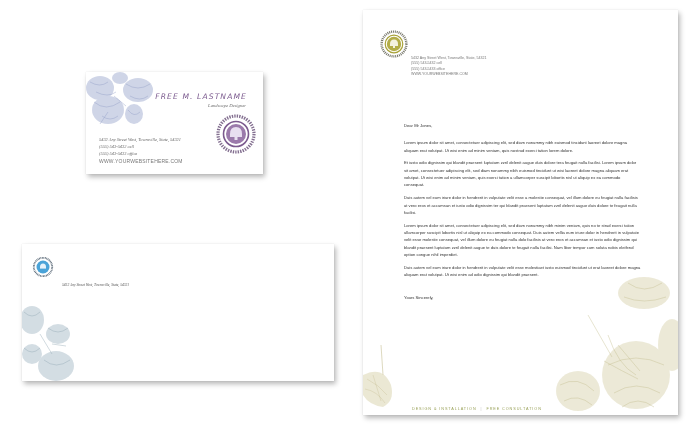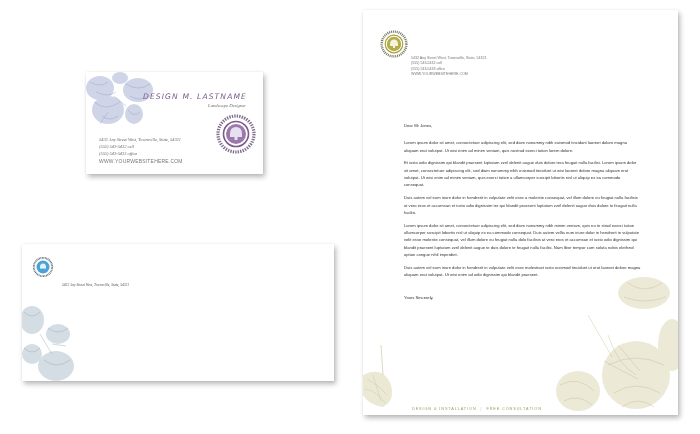--- a/index.html
+++ b/index.html
@@ -48,21 +48,21 @@
       <ellipse cx="22" cy="38" rx="16" ry="14"></ellipse>
       <ellipse cx="52" cy="18" rx="15" ry="12"></ellipse>
       <ellipse cx="48" cy="42" rx="9" ry="10"></ellipse>
       <ellipse cx="34" cy="6" rx="8" ry="6"></ellipse>
     </g>
     <g stroke="#8f9bc4" stroke-width="0.5" fill="none" opacity="0.8">
       <path d="M4 10 Q14 16 22 10 M8 30 Q20 40 34 30 M40 12 Q52 20 64 12 M42 38 Q48 46 54 40 M28 24 L40 34 M22 40 L14 52"></path>
       <path d="M10 20 Q22 26 30 20 M44 24 Q54 30 62 24 M16 44 Q24 50 32 44"></path>
     </g>
   </svg>
-  <div class="name">DESIGN M. LASTNAME</div>
+  <div class="name">FREE M. LASTNAME</div>
   <div class="title">Landscape Designer</div>
   <svg class="logo" viewBox="0 0 44 44">
     <circle cx="22" cy="22" r="20" fill="#fff"></circle>
     <circle cx="22" cy="22" r="12.5" fill="none" stroke="#7b5a8e" stroke-width="1.6"></circle>
     <circle cx="22" cy="22" r="10" fill="#9b7aab"></circle>
     <path d="M16 22 Q16 15 22 15 Q28 15 28 22 Z" fill="#e8dff0"></path>
     <rect x="16" y="22" width="12" height="3" fill="#e8dff0"></rect>
     <rect x="20.5" y="25" width="3" height="3" fill="#e8dff0"></rect>
     <circle cx="22" cy="22" r="18" fill="none" stroke="#5a3f6b" stroke-width="3.2" stroke-dasharray="1.4 1.1" opacity="0.75"></circle>
   </svg>

